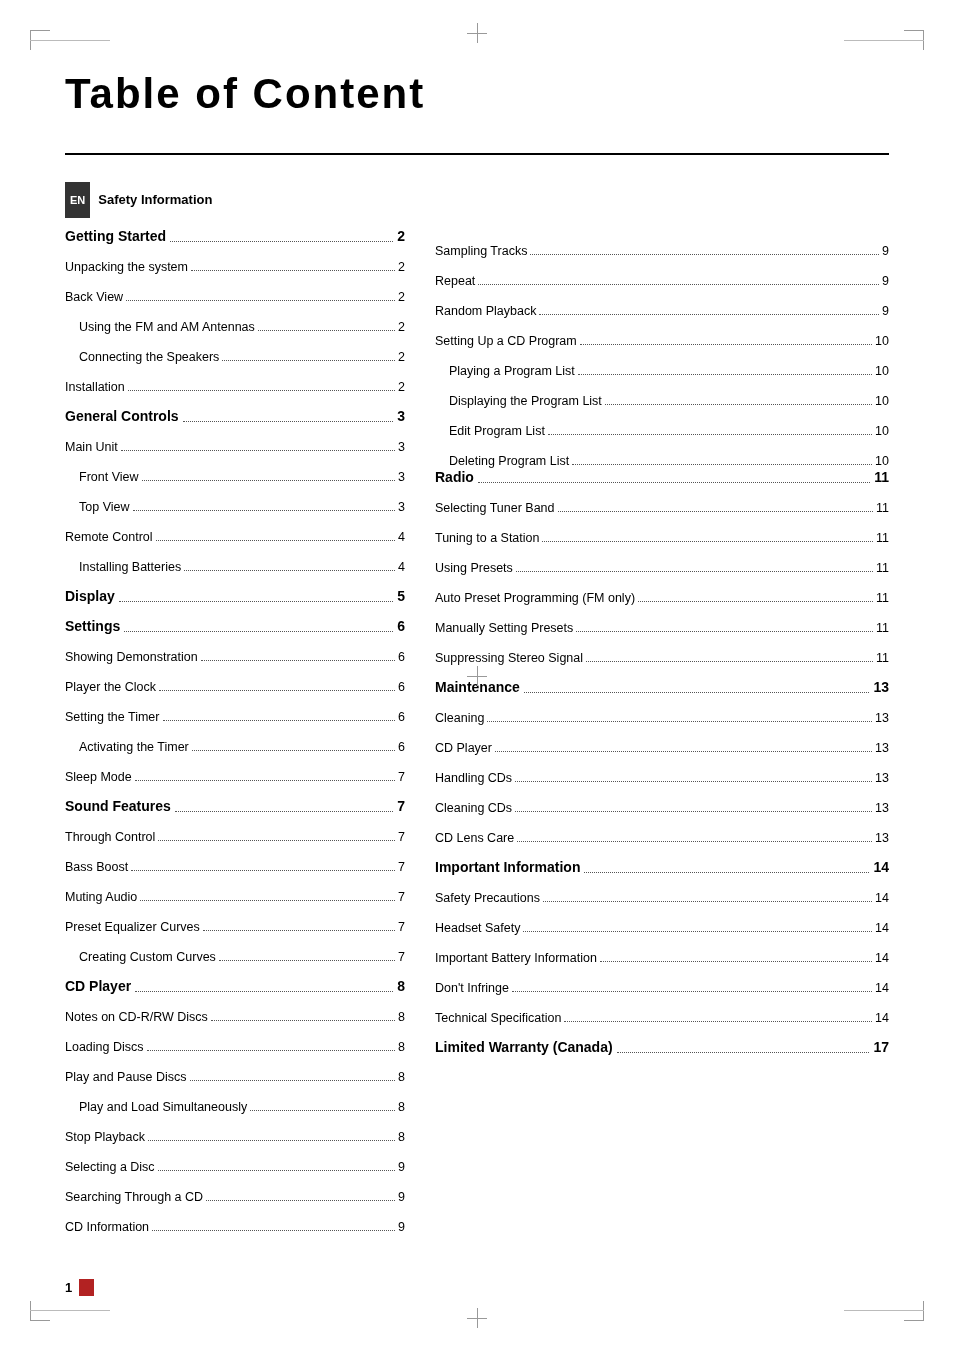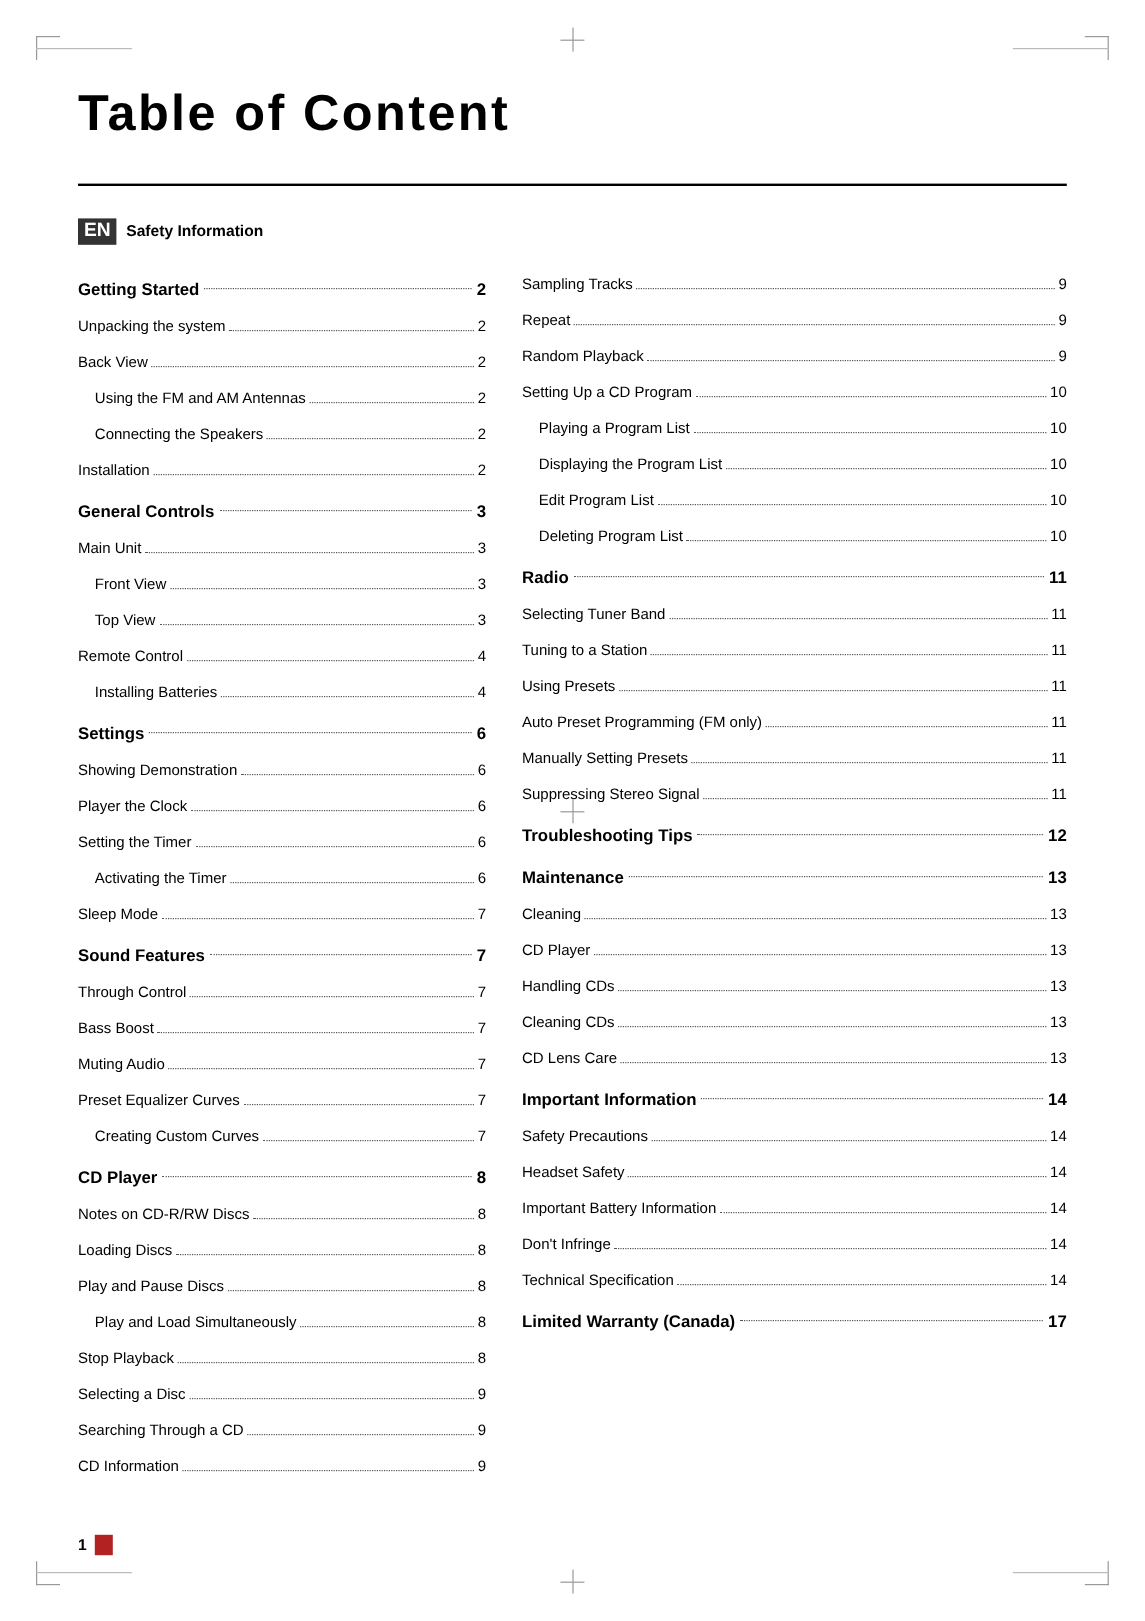--- a/index.html
+++ b/index.html
@@ -66,46 +66,45 @@
       font-weight: 900;
       letter-spacing: 2px;
       margin-bottom: 30px;
       font-family: Arial Black, Arial, sans-serif;
     }
     
     .en-badge {
       display: inline-block;
       background: #333;
       color: #fff;
-      font-size: 16px;
+      font-size: 11px;
       font-weight: bold;
-      padding: 2px 5px;
+      padding: 12px 5px;
       margin-right: 8px;
       vertical-align: top;
       margin-top: 2px;
     }
     
     .two-col {
       display: flex;
       gap: 30px;
     }
     .col-left {
       flex: 0 0 340px;
       width: 340px;
     }
     .col-right {
       flex: 1;
     }
     
     .section { margin-bottom: 14px; }
     .section-header {
       display: flex;
-      align-items: center;
+      align-items: flex-end;
       margin-bottom: 3px;
-      margin-top: 19px;
     }
     .section-title {
       font-size: 14px;
       font-weight: bold;
     }
     .section-dots {
       flex: 1;
       border-bottom: 1px dotted #555;
       margin: 0 4px 2px 4px;
     }
@@ -258,20 +257,27 @@
               </div>
               <div class="sub-item sub-item-indent">
                 <span class="sub-item-title">Installing Batteries</span>
                 <span class="sub-item-dots"></span>
                 <span class="sub-item-page">4</span>
               </div>
             </div>
           </div>
           <div class="section">
             <div class="section-header">
+              <span class="section-title">Display</span>
+              <span class="section-dots"></span>
+              <span class="section-page">5</span>
+            </div>
+          </div>
+          <div class="section">
+            <div class="section-header">
               <span class="section-title">Settings</span>
               <span class="section-dots"></span>
               <span class="section-page">6</span>
             </div>
             <div class="sub-items">
               <div class="sub-item ">
                 <span class="sub-item-title">Showing Demonstration</span>
                 <span class="sub-item-dots"></span>
                 <span class="sub-item-page">6</span>
               </div>
@@ -459,27 +465,20 @@
               </div>
               <div class="sub-item ">
                 <span class="sub-item-title">Suppressing Stereo Signal</span>
                 <span class="sub-item-dots"></span>
                 <span class="sub-item-page">11</span>
               </div>
             </div>
           </div>
           <div class="section">
             <div class="section-header">
-              <span class="section-title">Troubleshooting Tips</span>
-              <span class="section-dots"></span>
-              <span class="section-page">12</span>
-            </div>
-          </div>
-          <div class="section">
-            <div class="section-header">
               <span class="section-title">Maintenance</span>
               <span class="section-dots"></span>
               <span class="section-page">13</span>
             </div>
             <div class="sub-items">
               <div class="sub-item ">
                 <span class="sub-item-title">Cleaning</span>
                 <span class="sub-item-dots"></span>
                 <span class="sub-item-page">13</span>
               </div>

